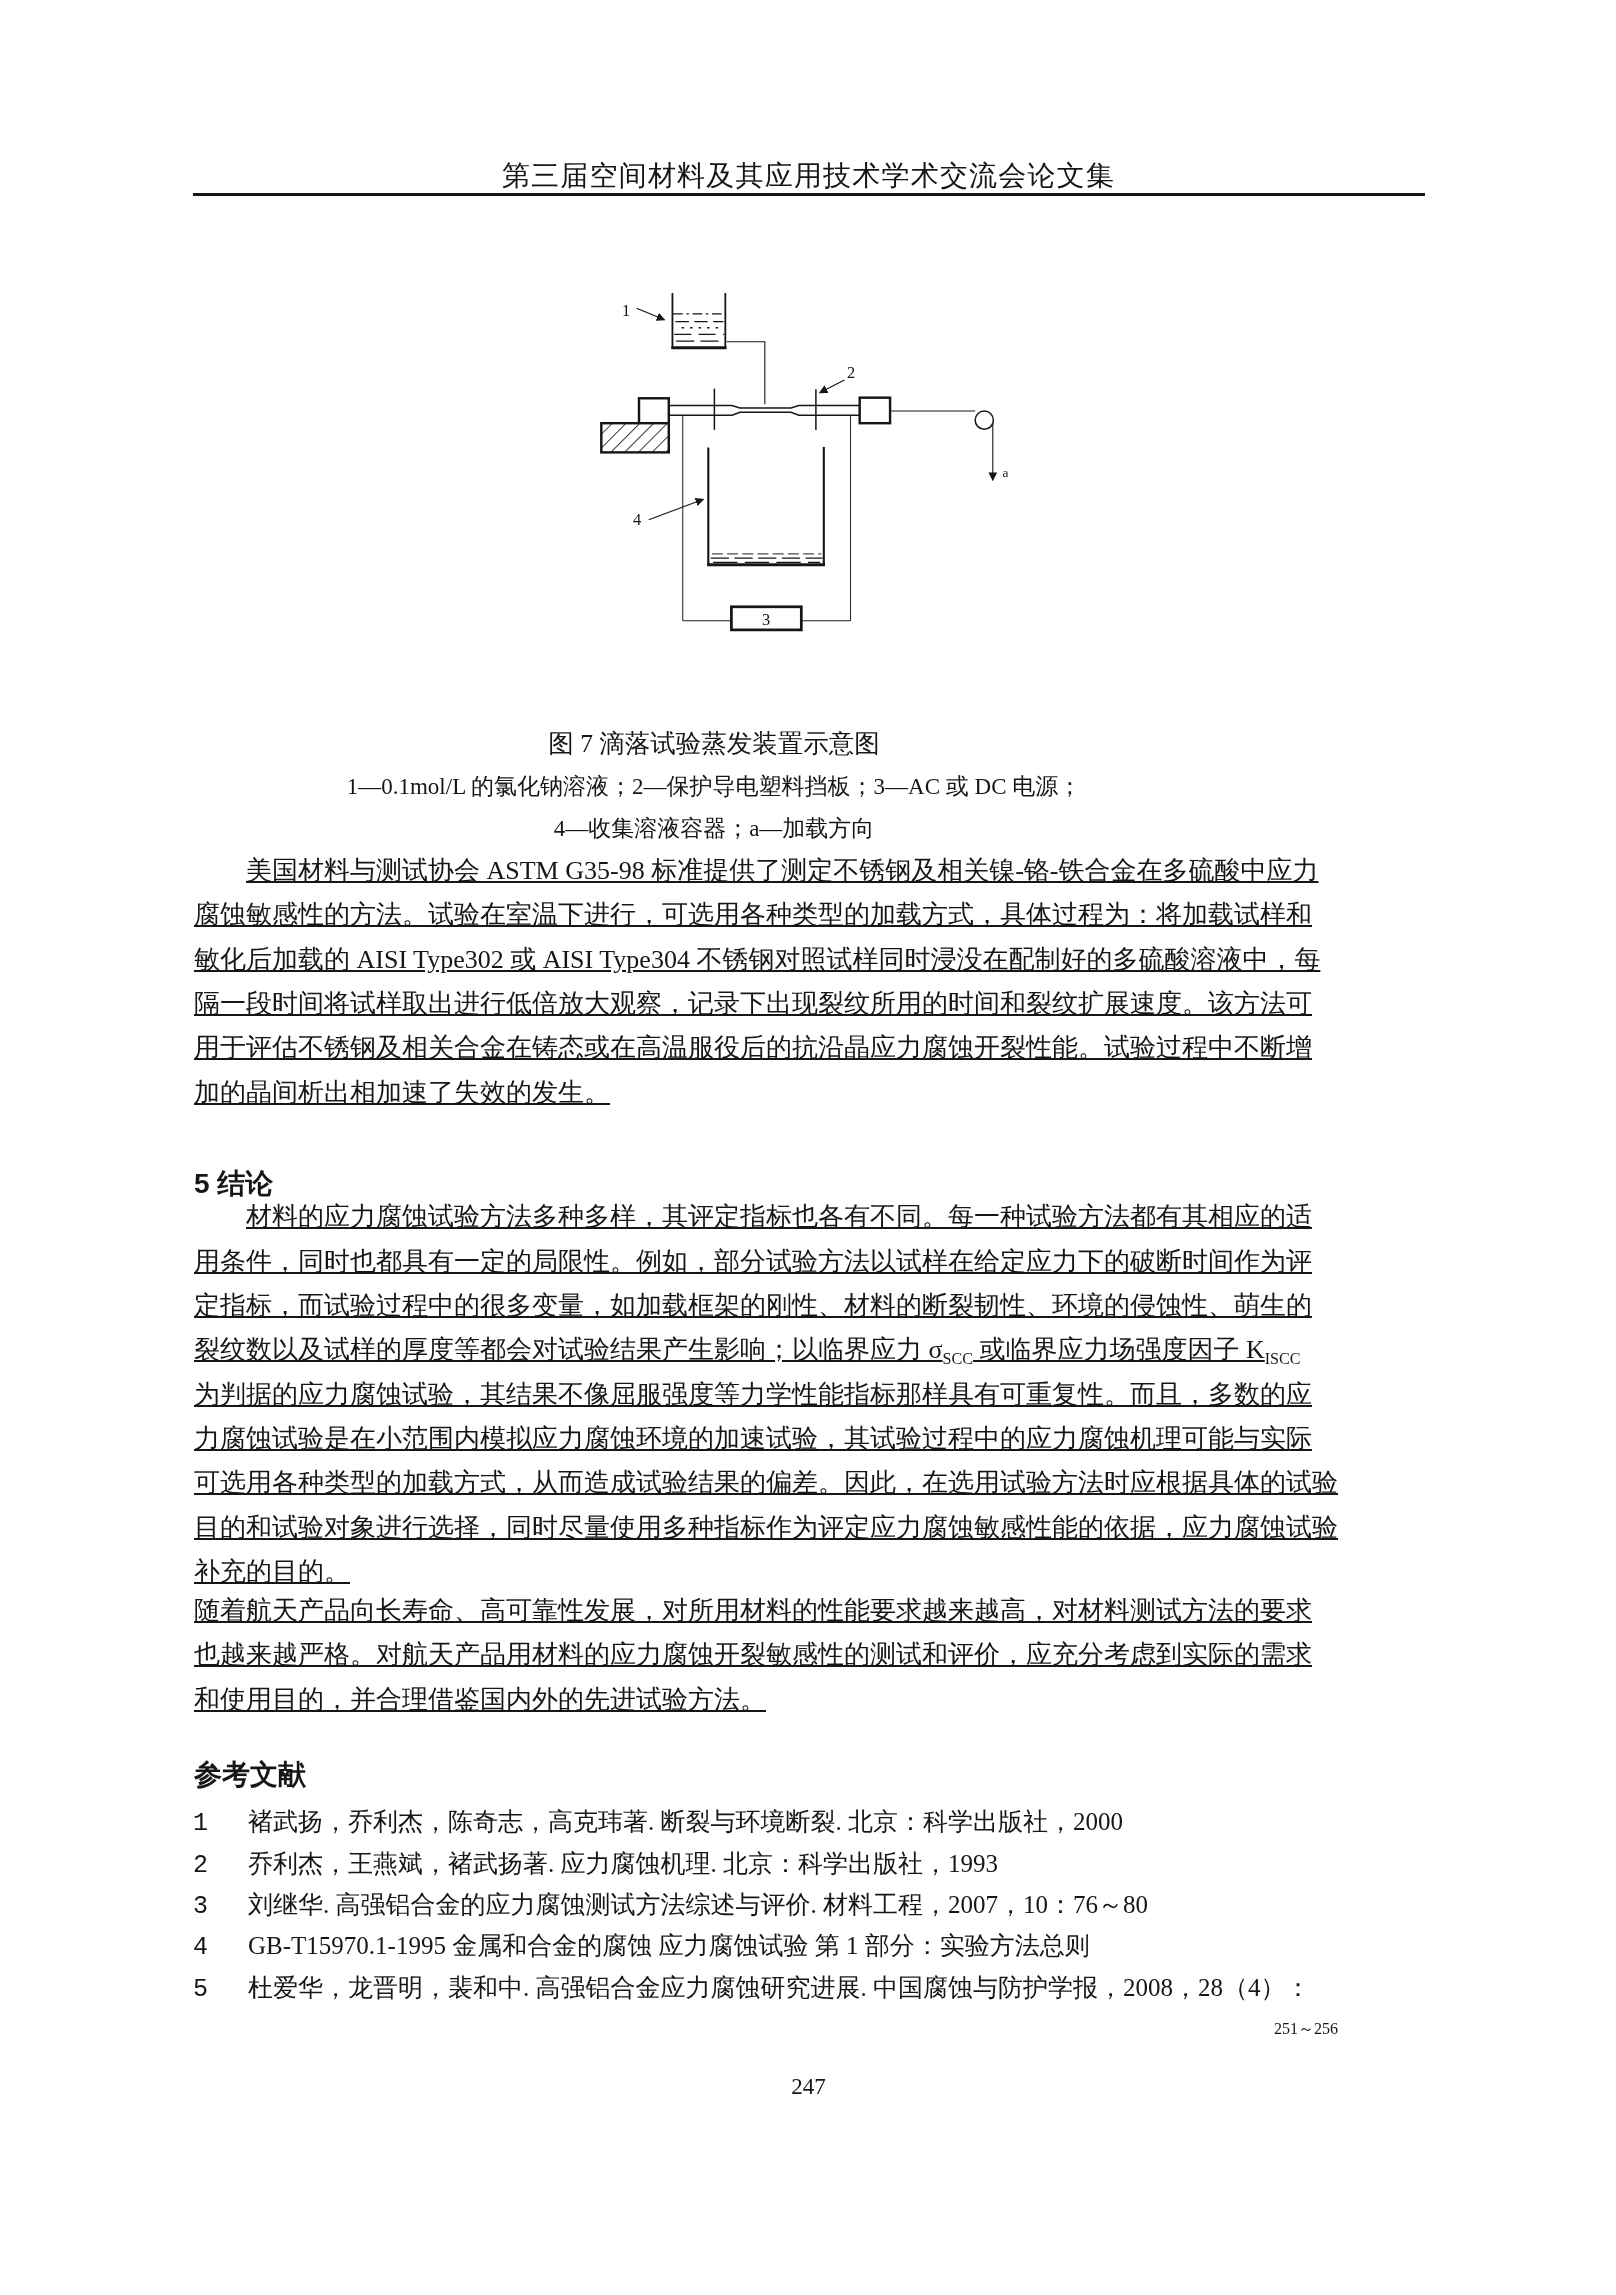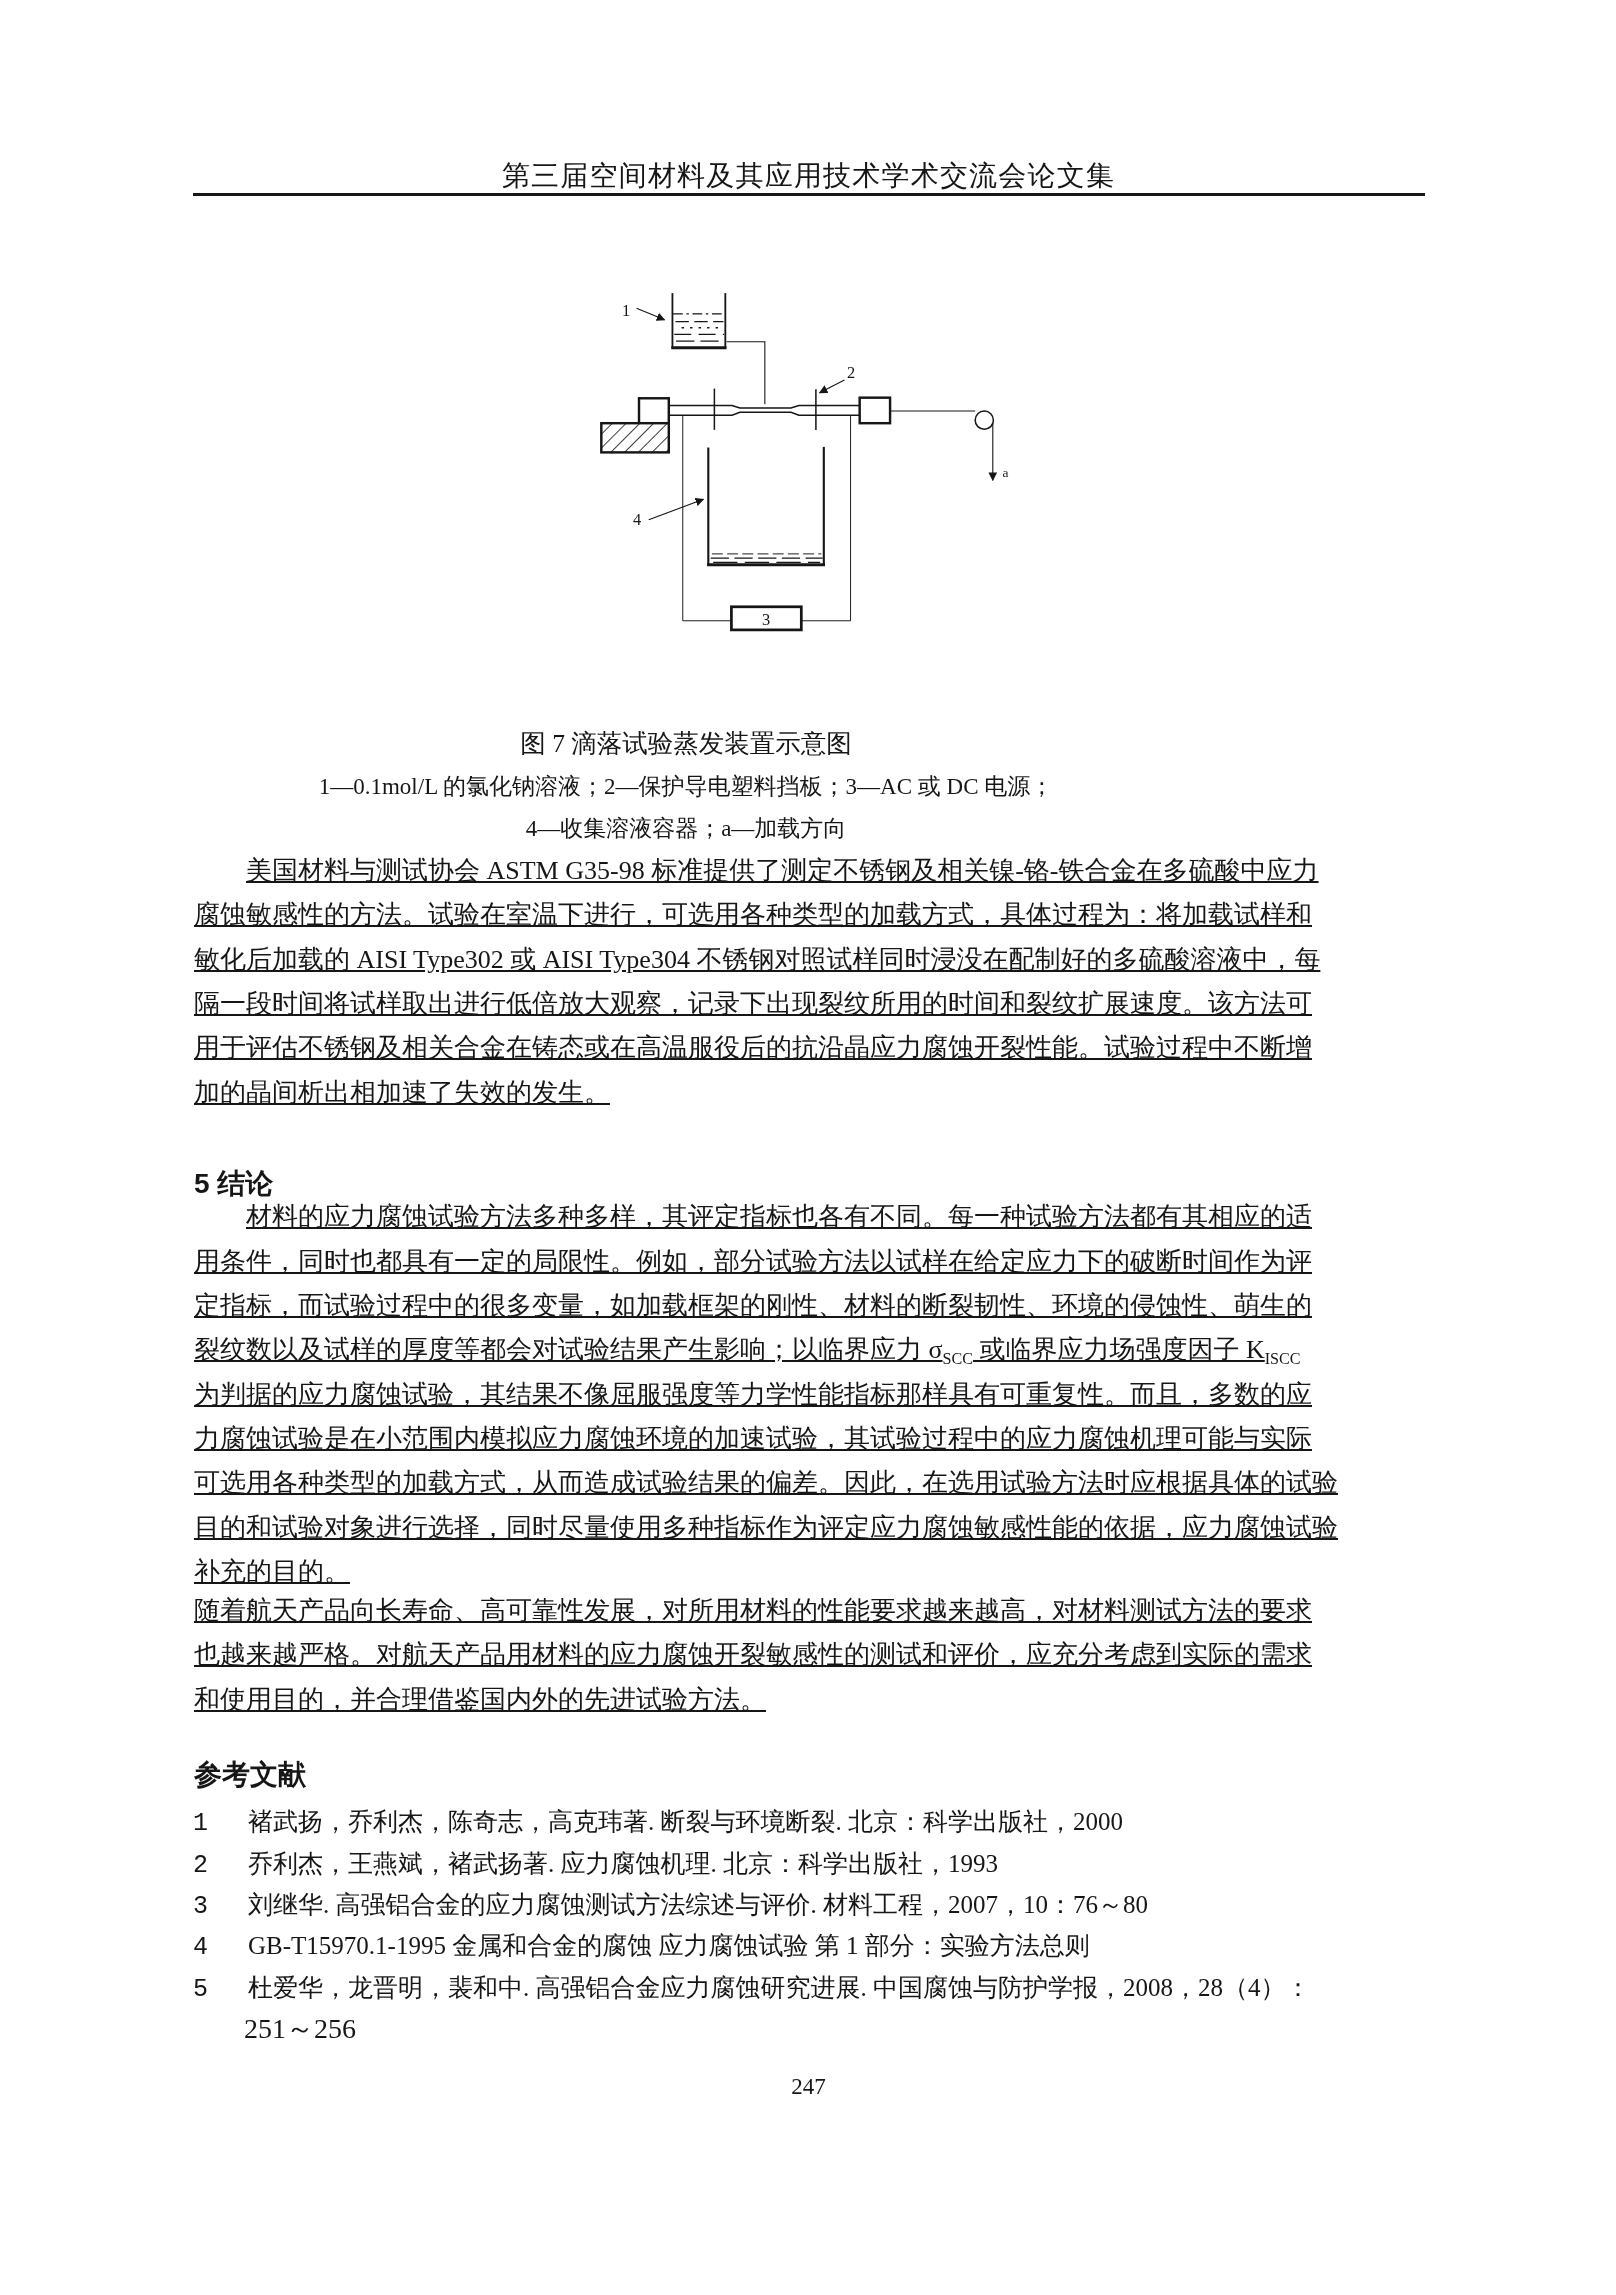--- a/index.html
+++ b/index.html
@@ -17,38 +17,39 @@
     letter-spacing:1.2px;white-space:nowrap;
   }
   .header-rule{
     position:absolute;top:193px;left:193px;width:1232px;height:3px;
     background:#161616;
   }
   .fig-wrap{position:absolute;top:279px;left:577px;width:462px;height:365px;}
   .caption{
     position:absolute;left:0;width:1372px;text-align:center;
     white-space:nowrap;
+    padding-left:28px;
   }
   .cap-title{top:727px;font-size:25.5px;line-height:33px;}
   .cap-l1{top:772px;font-size:23px;line-height:30px;}
   .cap-l2{top:814px;font-size:23px;line-height:30px;}
   .bline{
     position:absolute;left:194px;width:1237px;
     font-size:26px;line-height:32px;white-space:nowrap;text-decoration:underline;
   }
   .indent{text-indent:52px;}
   .sec-heading{
     position:absolute;left:194px;font-size:28px;line-height:34px;
     font-weight:bold;white-space:nowrap;
     font-family:"Liberation Sans","DejaVu Sans",sans-serif;
   }
   sub{font-size:0.62em;}
   .ref-row{position:absolute;left:193px;width:1276px;font-size:25px;line-height:32px;white-space:nowrap;}
   .ref-num{display:inline-block;width:55px;font-family:"Liberation Mono","DejaVu Sans Mono",monospace;}
-  .ref-cont{position:absolute;left:244px;width:1094px;font-size:28px;line-height:32px;white-space:nowrap;}
+  .ref-cont{position:absolute;left:244px;width:1094px;font-size:16px;line-height:32px;white-space:nowrap;text-align:right;}
   .page-number{
     position:absolute;top:2073px;left:0;width:1617px;text-align:center;
     font-size:23px;line-height:28px;
   }
   .footer{
     position:absolute;top:2213px;left:53px;width:1519px;
     font-size:24px;line-height:30px;color:#a6a6a6;white-space:nowrap;
   }
   .footer .url{margin-left:32px;}
   svg text{font-family:"Liberation Serif","DejaVu Serif",serif;fill:#161616;}

